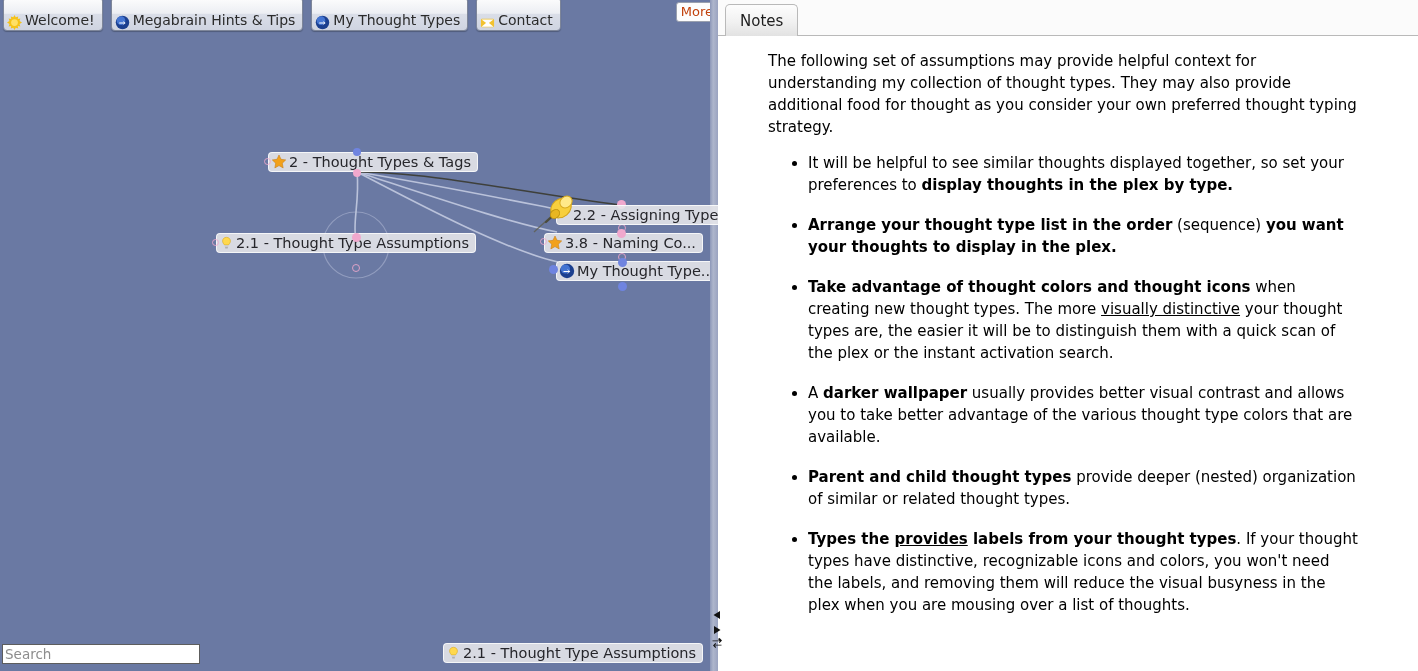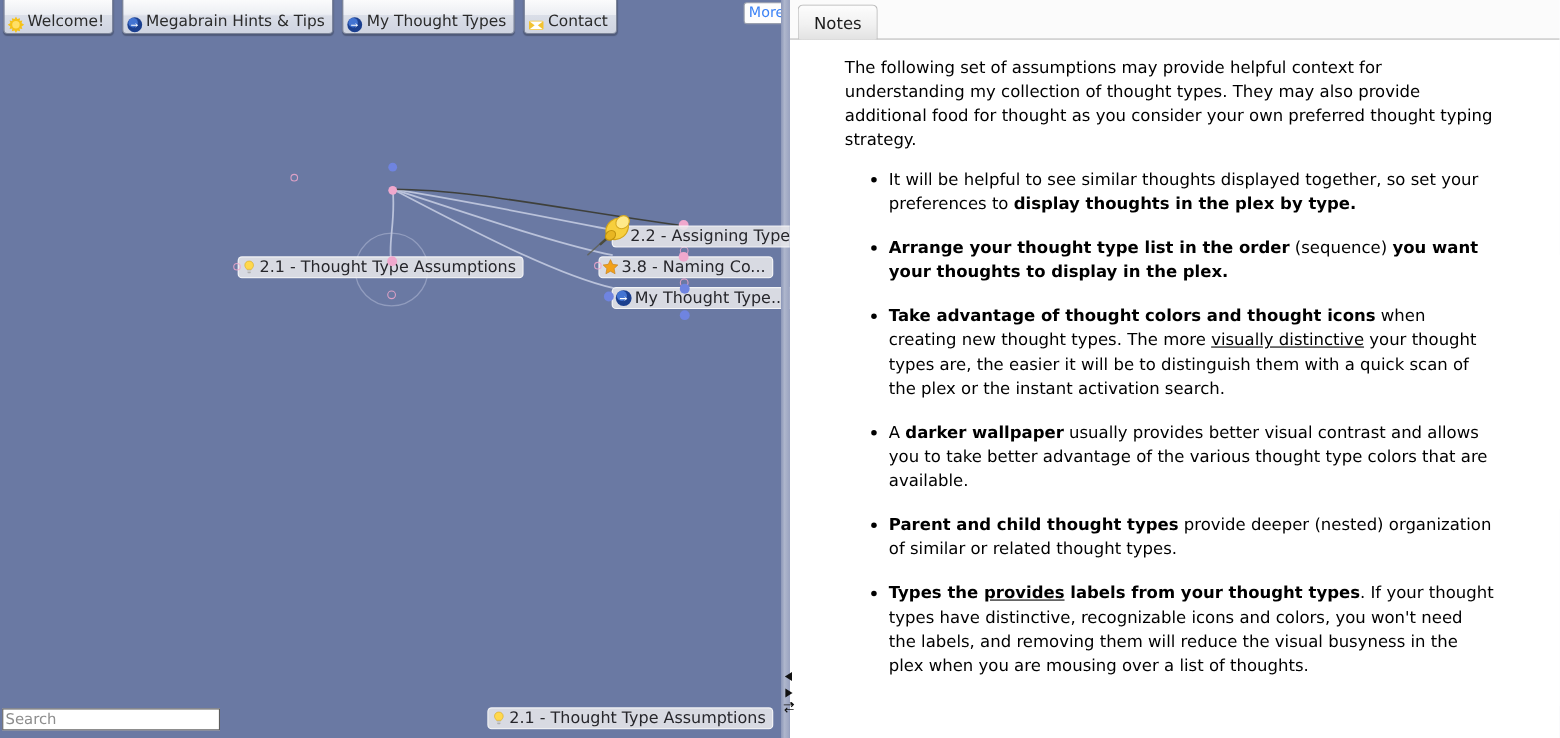--- a/index.html
+++ b/index.html
@@ -42,21 +42,21 @@
     box-shadow: 0 1px 1px rgba(0,0,0,.25);
     cursor: default;
   }
   .pin-tab .ic { margin-right: 3px; display:inline-flex; }
   .more-btn {
     position: absolute; right: 0; top: 2px;
     height: 20px; padding: 0 4px;
     background: #fdfdfd;
     border: 1px solid #9aa0ae;
     border-radius: 3px 0 0 3px;
-    font-size: 13px; color: #3b82f6; line-height: 18px;
+    font-size: 13px; color: #c2410c; line-height: 18px;
     cursor: default;
     margin-left: 47px;
   }
 
   
   .node {
     position: absolute;
     display: inline-flex; align-items: center;
     height: 20px;
     padding: 0 6px 0 2px;
@@ -214,20 +214,28 @@
         <span>Contact</span>
       </div>
 
       <div class="more-btn">More</div>
     </div>
 
     <div class="gate blue" style="left:353px; top:148px; width:8px; height:8px;"></div>
     <div class="gate pink" style="left:353px; top:169px; width:8px; height:8px;"></div>
     <div class="gate ring" style="left:264px; top:158px; width:7px; height:7px;"></div>
 
+    <div class="node" style="left:268px; top:152px;">
+      <span class="ic">
+        <svg width="16" height="16" viewBox="0 0 16 16">
+          <path d="M8 1l2 4.3 4.7.6-3.4 3.3.85 4.7L8 11.6 3.85 13.9 4.7 9.2 1.3 5.9 6 5.3z" fill="#f2a11b" stroke="#c8801a" stroke-width=".6"></path>
+        </svg>
+      </span>
+      <span>2 - Thought Types &amp; Tags</span>
+    </div>
 
     <div class="gate pink" style="left:352px; top:233px; width:9px; height:9px;"></div>
     <div class="gate ring" style="left:352px; top:264px; width:8px; height:8px;"></div>
     <div class="gate ring" style="left:212px; top:239px; width:7px; height:7px;"></div>
 
     <div class="node" style="left:216px; top:233px;">
       <span class="ic">
         <svg width="15" height="15" viewBox="0 0 16 16">
           <path d="M8 1.4c2.5 0 4.2 1.8 4.2 4 0 1.9-1.3 3-2 4.1H5.8C5.1 8.4 3.8 7.3 3.8 5.4c0-2.2 1.7-4 4.2-4z" fill="#ffd84d" stroke="#d8a71b" stroke-width=".6"></path>
           <rect x="6.1" y="10" width="3.8" height="1.5" fill="#c9c9c9"></rect>

